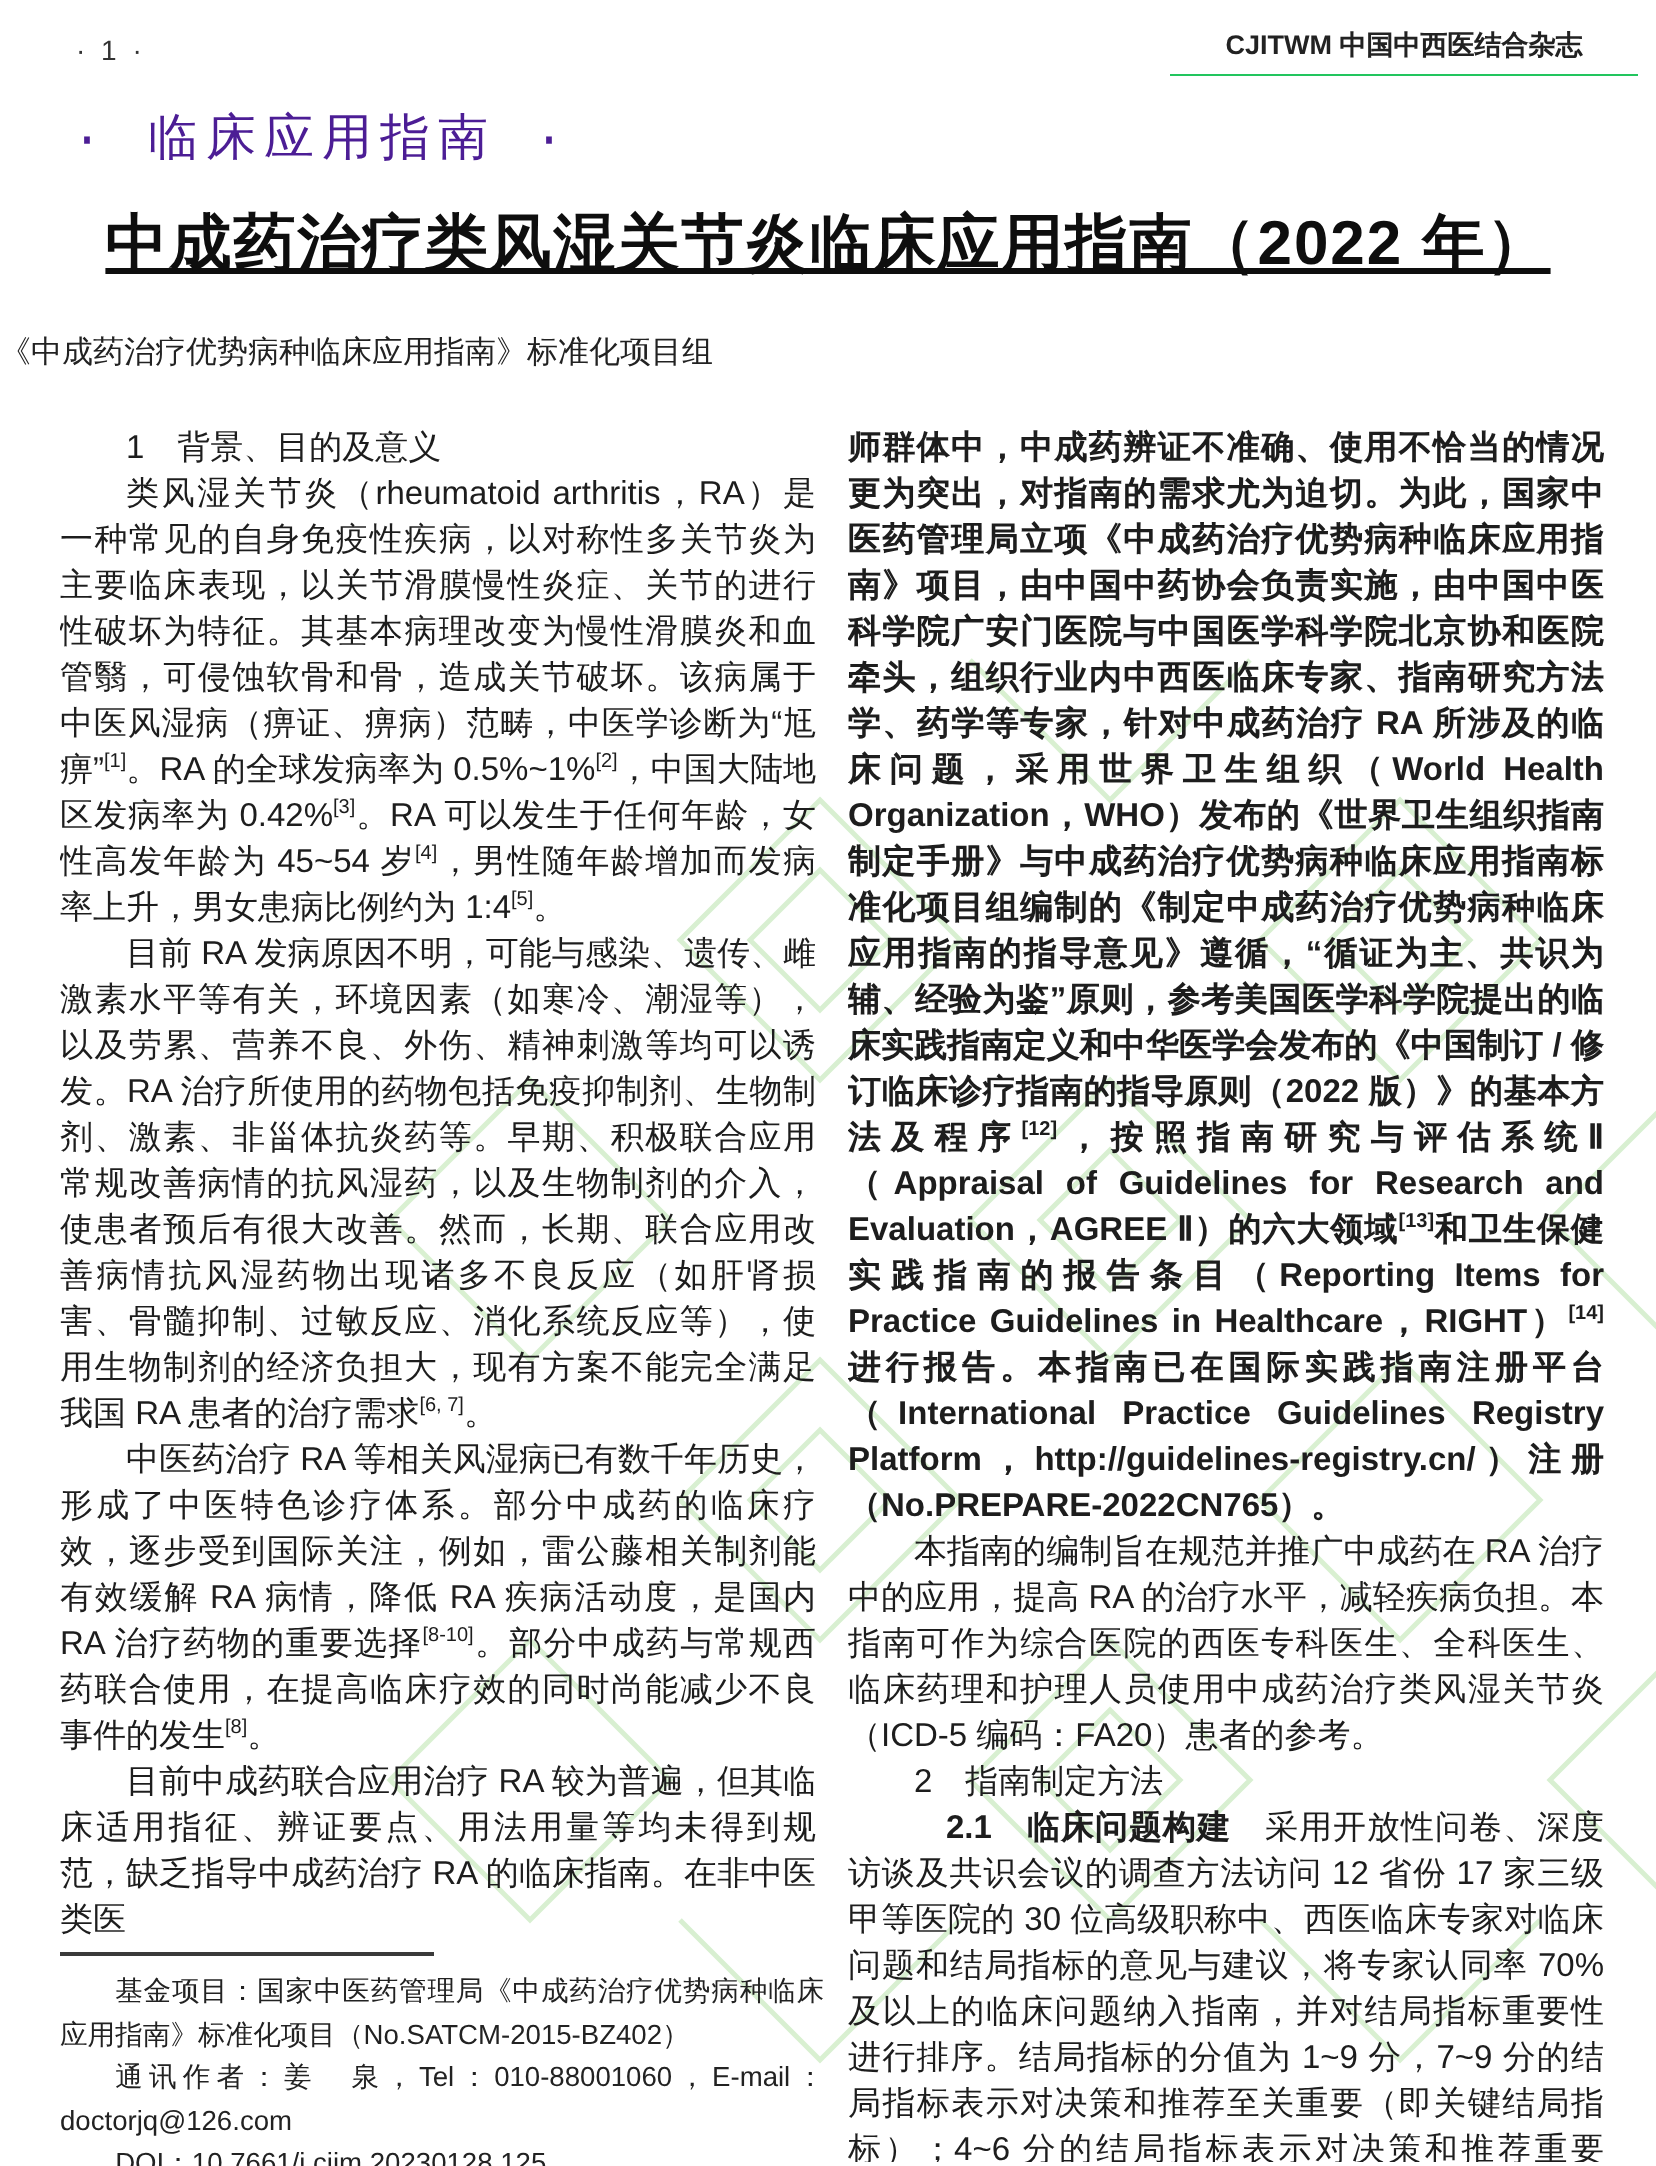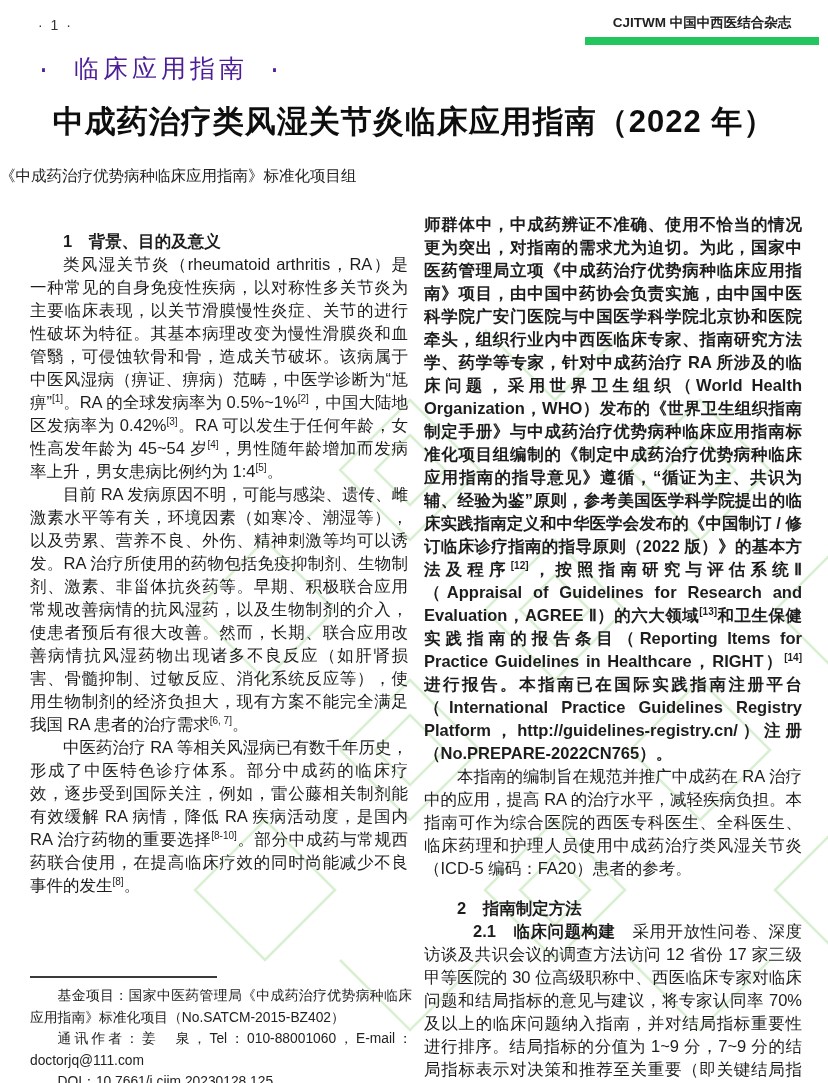--- a/index.html
+++ b/index.html
@@ -5,48 +5,48 @@
   html,body{margin:0;padding:0;background:#e8e8e8;}
   .page{
     position:relative;width:828px;height:1083px;background:#ffffff;
     font-family:"Liberation Sans",sans-serif;color:#1d1d1d;overflow:hidden;
     margin:0 auto;
   }
   .watermark{position:absolute;left:0;top:0;z-index:0;pointer-events:none;}
   .hdr-left{position:absolute;top:17px;left:38px;font-size:14px;color:#333;z-index:2;letter-spacing:2px;}
   .hdr-right{
     position:absolute;top:14px;right:9px;width:234px;text-align:center;
-    font-size:13.5px;font-weight:bold;color:#222;border-bottom:8px solid #22c55e;
+    font-size:13.5px;font-weight:bold;color:#222;border-bottom:1px solid #22c55e;
     padding-bottom:5px;z-index:2;
   }
   .section-label{
     position:absolute;top:52px;left:36px;font-size:25px;color:#4c1d95;z-index:2;
     font-family:Liberation Mono, monospace;letter-spacing:4px;
   }
   .title{
     position:absolute;top:101px;left:0;width:100%;text-align:center;
-    font-size:31px;font-weight:bold;color:#0e0e0e;letter-spacing:1px;z-index:2;
+    font-size:31px;font-weight:bold;color:#0e0e0e;letter-spacing:1px;z-index:2;text-decoration:underline;
   }
   .byline{
     position:absolute;top:166px;left:0;width:100%;text-align:left;
     font-size:15.5px;color:#222;z-index:2;
     font-family:"DejaVu Serif","Liberation Serif",serif;
   }
   .columns{
     position:absolute;top:213px;left:30px;width:772px;display:flex;gap:16px;z-index:2;
   }
   .col{
     width:378px;font-size:16.5px;line-height:23px;text-align:justify;
     color:#1d1d1d;overflow:hidden;
   }
   .col-left{height:760px;}
   .col-right{height:868px;}
   .col p{margin:0;text-indent:2em;}
   .col p.noindent{text-indent:0;font-weight:bold;}
-  .col p.heading{font-weight:bold;margin-top:17px;}
+  .col p.heading{font-weight:normal;}
   .col b{font-weight:bold;margin-left:16px;}
   sup{font-size:10px;vertical-align:super;line-height:0;}
   .footnote{
     position:absolute;left:30px;top:976px;width:382px;z-index:2;
     font-size:13.8px;line-height:21.5px;color:#222;text-align:justify;
   }
   .footnote-rule{width:187px;border-top:2px solid #3a3a3a;margin:0 0 7px 0;}
   .footnote p{margin:0;text-indent:2em;}
 </style>
 </head>
@@ -85,31 +85,32 @@
   <div class="title">中成药治疗类风湿关节炎临床应用指南（2022 年）</div>
   <div class="byline">《中成药治疗优势病种临床应用指南》标准化项目组</div>
 
   <div class="columns">
 
     <div class="col col-left">
       <p class="heading">1　背景、目的及意义</p>
       <p>类风湿关节炎（rheumatoid arthritis，RA）是一种常见的自身免疫性疾病，以对称性多关节炎为主要临床表现，以关节滑膜慢性炎症、关节的进行性破坏为特征。其基本病理改变为慢性滑膜炎和血管翳，可侵蚀软骨和骨，造成关节破坏。该病属于中医风湿病（痹证、痹病）范畴，中医学诊断为“尪痹”<sup>[1]</sup>。RA 的全球发病率为 0.5%~1%<sup>[2]</sup>，中国大陆地区发病率为 0.42%<sup>[3]</sup>。RA 可以发生于任何年龄，女性高发年龄为 45~54 岁<sup>[4]</sup>，男性随年龄增加而发病率上升，男女患病比例约为 1:4<sup>[5]</sup>。</p>
       <p>目前 RA 发病原因不明，可能与感染、遗传、雌激素水平等有关，环境因素（如寒冷、潮湿等），以及劳累、营养不良、外伤、精神刺激等均可以诱发。RA 治疗所使用的药物包括免疫抑制剂、生物制剂、激素、非甾体抗炎药等。早期、积极联合应用常规改善病情的抗风湿药，以及生物制剂的介入，使患者预后有很大改善。然而，长期、联合应用改善病情抗风湿药物出现诸多不良反应（如肝肾损害、骨髓抑制、过敏反应、消化系统反应等），使用生物制剂的经济负担大，现有方案不能完全满足我国 RA 患者的治疗需求<sup>[6, 7]</sup>。</p>
       <p>中医药治疗 RA 等相关风湿病已有数千年历史，形成了中医特色诊疗体系。部分中成药的临床疗效，逐步受到国际关注，例如，雷公藤相关制剂能有效缓解 RA 病情，降低 RA 疾病活动度，是国内 RA 治疗药物的重要选择<sup>[8-10]</sup>。部分中成药与常规西药联合使用，在提高临床疗效的同时尚能减少不良事件的发生<sup>[8]</sup>。</p>
+      <p>目前中成药联合应用治疗 RA 较为普遍，但其临床适用指征、辨证要点、用法用量等均未得到规范，缺乏指导中成药治疗 RA 的临床指南。在非中医类医</p>
     </div>
 
     <div class="col col-right">
       <p class="noindent">师群体中，中成药辨证不准确、使用不恰当的情况更为突出，对指南的需求尤为迫切。为此，国家中医药管理局立项《中成药治疗优势病种临床应用指南》项目，由中国中药协会负责实施，由中国中医科学院广安门医院与中国医学科学院北京协和医院牵头，组织行业内中西医临床专家、指南研究方法学、药学等专家，针对中成药治疗 RA 所涉及的临床问题，采用世界卫生组织（World Health Organization，WHO）发布的《世界卫生组织指南制定手册》与中成药治疗优势病种临床应用指南标准化项目组编制的《制定中成药治疗优势病种临床应用指南的指导意见》遵循，“循证为主、共识为辅、经验为鉴”原则，参考美国医学科学院提出的临床实践指南定义和中华医学会发布的《中国制订 / 修订临床诊疗指南的指导原则（2022 版）》的基本方法及程序<sup>[12]</sup>，按照指南研究与评估系统Ⅱ（Appraisal of Guidelines for Research and Evaluation，AGREE Ⅱ）的六大领域<sup>[13]</sup>和卫生保健实践指南的报告条目（Reporting Items for Practice Guidelines in Healthcare，RIGHT）<sup>[14]</sup>进行报告。本指南已在国际实践指南注册平台（International Practice Guidelines Registry Platform，http://guidelines-registry.cn/）注册（No.PREPARE-2022CN765）。</p>
       <p>本指南的编制旨在规范并推广中成药在 RA 治疗中的应用，提高 RA 的治疗水平，减轻疾病负担。本指南可作为综合医院的西医专科医生、全科医生、临床药理和护理人员使用中成药治疗类风湿关节炎（ICD-5 编码：FA20）患者的参考。</p>
       <p class="heading">2　指南制定方法</p>
       <p><b>2.1　临床问题构建</b><span>　采用开放性问卷、深度访谈及共识会议的调查方法访问 12 省份 17 家三级甲等医院的 30 位高级职称中、西医临床专家对临床问题和结局指标的意见与建议，将专家认同率 70% 及以上的临床问题纳入指南，并对结局指标重要性进行排序。结局指标的分值为 1~9 分，7~9 分的结局指标表示对决策和推荐至关重要（即关键结局指标）；4~6 分的结局指标表示对决策和推荐重要（即重要结</span></p>
     </div>
 
   </div>
 
   <div class="footnote">
     <div class="footnote-rule"></div>
     <p>基金项目：国家中医药管理局《中成药治疗优势病种临床应用指南》标准化项目（No.SATCM-2015-BZ402）</p>
-    <p>通讯作者：姜　泉，Tel：010-88001060，E-mail：doctorjq@111.com</p>
+    <p>通讯作者：姜　泉，Tel：010-88001060，E-mail：doctorjq@126.com</p>
     <p>DOI：10.7661/j.cjim.20230128.125</p>
   </div>
 
 </div>
 
 </body></html>

